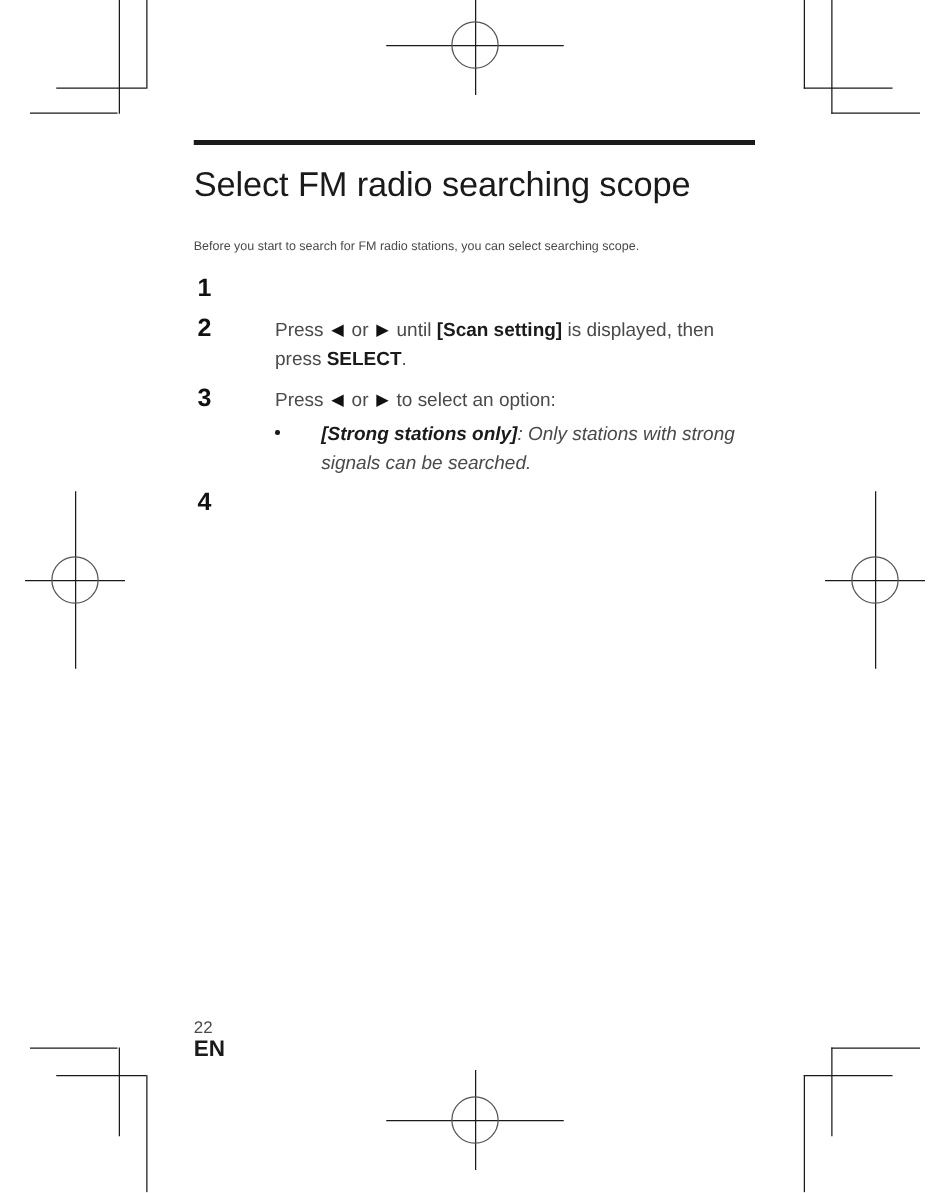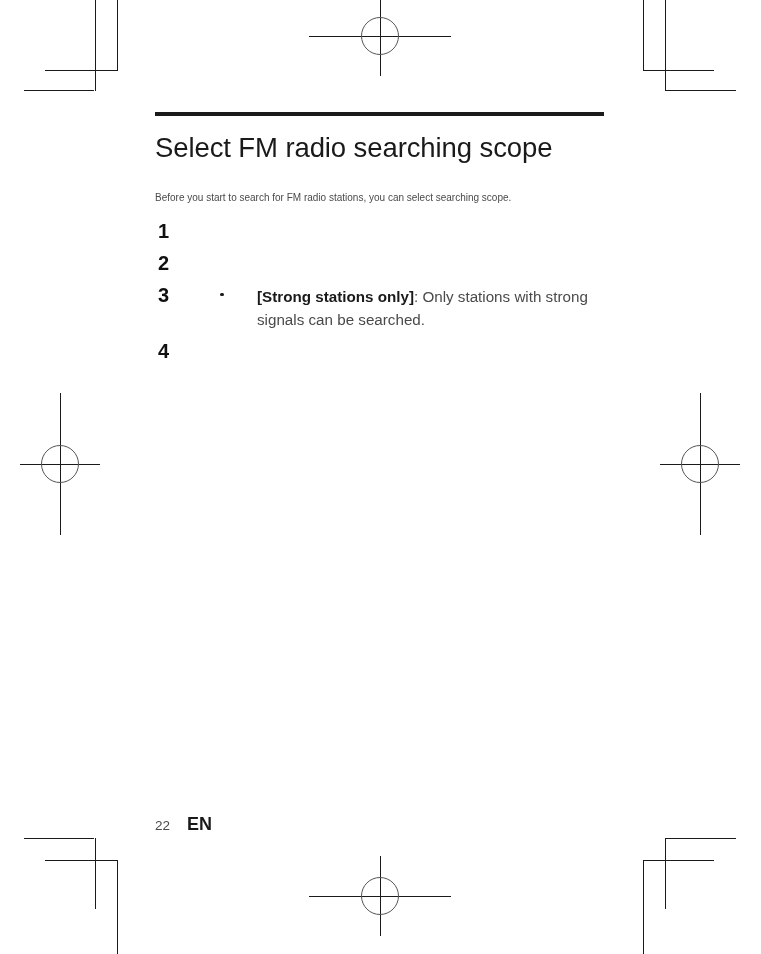--- a/index.html
+++ b/index.html
@@ -127,20 +127,21 @@
     vertical-align: 1px;
     letter-spacing: 0;
     padding: 0 2px;
   }
 
   
   ul.sub {
     list-style: none;
     margin: 4px 0 0 0;
     padding: 0;
+    font-style: italic;
   }
   ul.sub > li {
     position: relative;
     padding-left: 37px;
     margin-top: 3px;
   }
   ul.sub > li .dot {
     position: absolute;
     left: 0;
     top: 8px;
@@ -156,20 +157,21 @@
     display: block;
   }
 
   
   #footer {
     position: absolute;
     left: 155px;
     top: 814px;
     display: flex;
     align-items: baseline;
+    flex-direction: column;
   }
   #footer .pg-num {
     font-size: 13.5px;
     color: #4a4a4a;
     margin-right: 17px;
   }
   #footer .pg-lang {
     font-size: 18px;
     font-weight: 700;
     color: #1a1a1a;
@@ -235,22 +237,22 @@
   <div id="content">
 
     <div class="title-rule"></div>
 
     <h1 class="page-title">Select FM radio searching scope</h1>
 
     <p class="intro">Before you start to search for FM radio stations, you can select searching scope.</p>
 
     <ol class="steps" id="steps-list">
         <li><span class="step-num">1</span></li>
-        <li><span class="step-num">2</span></li>
-        <li><span class="step-num">3</span><ul class="sub">
+        <li><span class="step-num">2</span><span class="step-body"><span>Press </span><span class="tri">◀</span><span> or </span><span class="tri">▶</span><span> until </span><b>[Scan setting]</b><span> is displayed, then press </span><b>SELECT</b><span>.</span></span></li>
+        <li><span class="step-num">3</span><span class="step-body"><span>Press </span><span class="tri">◀</span><span> or </span><span class="tri">▶</span><span> to select an option:</span></span><ul class="sub">
             <li>
               <span class="dot"></span>
               <span class="bullet-text"><b>[Strong stations only]</b><span>: Only stations with strong signals can be searched.</span></span>
             </li>
           </ul></li>
         <li><span class="step-num">4</span></li>
       </ol>
 
   </div>
 

